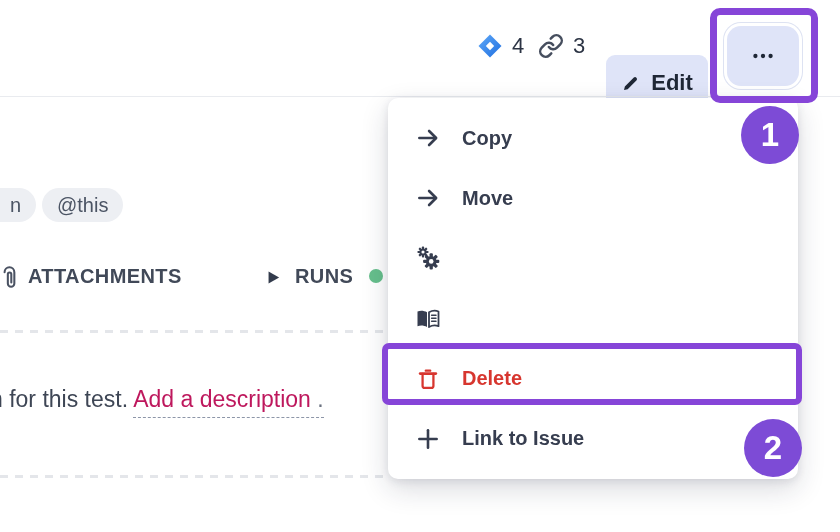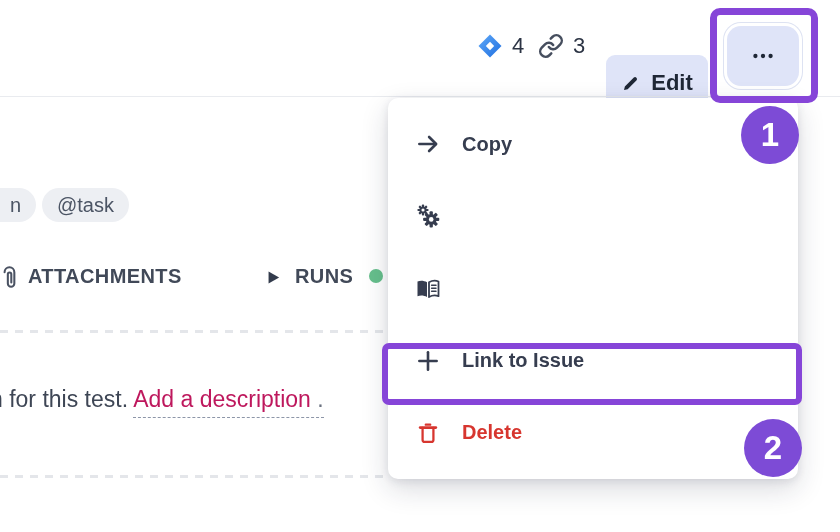--- a/index.html
+++ b/index.html
@@ -117,21 +117,21 @@
         <circle cx="19" cy="12" r="2" fill="#1f2736"></circle>
       </svg>
     </div>
   </div>
   <div class="top-divider"></div>
 
   <div class="tag-pill tag-pill-1">
     <span>n</span>
   </div>
   <div class="tag-pill tag-pill-2">
-    <span>@task</span>
+    <span>@this</span>
   </div>
 
   <div class="section-row">
     <svg class="attach-icon" viewBox="0 0 24 24" fill="none" stroke="currentColor" stroke-width="1.9" stroke-linecap="round">
       <path d="M7 7.5a4.5 4.5 0 0 1 9 0V18a3 3 0 0 1-6 0V9.5a1.6 1.6 0 0 1 3.2 0V17"></path>
     </svg>
     <span class="section-label attach-label">ATTACHMENTS</span>
 
     <svg class="runs-play" viewBox="0 0 24 24">
       <path d="M5 3.5l15 8.5-15 8.5z" fill="currentColor"></path>
@@ -149,20 +149,27 @@
   <div class="menu">
 
     <div class="menu-item">
       <svg class="mi-icon" viewBox="0 0 24 24" fill="none" stroke="currentColor" stroke-width="2.4" stroke-linecap="round" stroke-linejoin="round">
         <path d="M4 12h15"></path>
           <path d="M13 5.5L19.5 12 13 18.5"></path>
       </svg>
       <span>Copy</span>
     </div>
 
+    <div class="menu-item">
+      <svg class="mi-icon" viewBox="0 0 24 24" fill="none" stroke="currentColor" stroke-width="2.4" stroke-linecap="round" stroke-linejoin="round">
+        <path d="M4 12h15"></path>
+          <path d="M13 5.5L19.5 12 13 18.5"></path>
+      </svg>
+      <span>Move</span>
+    </div>
 
     <div class="menu-item">
       <svg class="mi-icon" viewBox="0 0 26 26">
         <g transform="translate(8,7) scale(0.62)">
           <g fill="currentColor">
             <circle r="5.8"></circle>
             <rect x="-1.8" y="-8.8" width="3.6" height="4.2" rx="1.1"></rect>
             <rect x="-1.8" y="-8.8" width="3.6" height="4.2" rx="1.1" transform="rotate(45)"></rect>
             <rect x="-1.8" y="-8.8" width="3.6" height="4.2" rx="1.1" transform="rotate(90)"></rect>
             <rect x="-1.8" y="-8.8" width="3.6" height="4.2" rx="1.1" transform="rotate(135)"></rect>
@@ -191,36 +198,36 @@
     </div>
 
     <div class="menu-item">
       <svg class="mi-icon" viewBox="0 0 26 26">
         <path d="M2.5 5.5 C5.5 4.3 9 4.6 12 6.3 V21 C9 19.3 5.5 19 2.5 20.2 Z" fill="currentColor"></path>
         <path d="M14 6.3 C17 4.6 20.5 4.3 23.5 5.5 V20.2 C20.5 19 17 19.3 14 21 Z" fill="none" stroke="currentColor" stroke-width="1.8" stroke-linejoin="round"></path>
         <path d="M16.6 9.2h4.4 M16.6 12.2h4.4 M16.6 15.2h4.4" stroke="currentColor" stroke-width="1.5" stroke-linecap="round"></path>
       </svg>
     </div>
 
-    <div class="menu-item">
-      <svg class="mi-icon" viewBox="0 0 24 24" fill="none" stroke="currentColor" stroke-width="2.4" stroke-linecap="round">
-        <path d="M12 4v16"></path>
-          <path d="M4 12h16"></path>
-      </svg>
-      <span>Link to Issue</span>
-    </div>
-
     <div class="menu-item menu-item-delete">
       <svg class="mi-icon" viewBox="0 0 24 24" fill="none" stroke="currentColor" stroke-linecap="round">
         <path d="M10 4.3h4" stroke-width="2.2"></path>
         <path d="M4.8 7h14.4" stroke-width="2.6"></path>
         <path d="M7 7.2v11.3a1.7 1.7 0 0 0 1.7 1.7h6.6a1.7 1.7 0 0 0 1.7-1.7V7.2" stroke-width="2.1"></path>
       </svg>
       <span>Delete</span>
     </div>
+
+    <div class="menu-item">
+      <svg class="mi-icon" viewBox="0 0 24 24" fill="none" stroke="currentColor" stroke-width="2.4" stroke-linecap="round">
+        <path d="M12 4v16"></path>
+          <path d="M4 12h16"></path>
+      </svg>
+      <span>Link to Issue</span>
+    </div>
   </div>
 
   <div class="annot-rect annot-rect-1"></div>
   <div class="annot-badge annot-badge-1">
     <span>1</span>
   </div>
 
   <div class="annot-rect annot-rect-2"></div>
   <div class="annot-badge annot-badge-2">
     <span>2</span>

